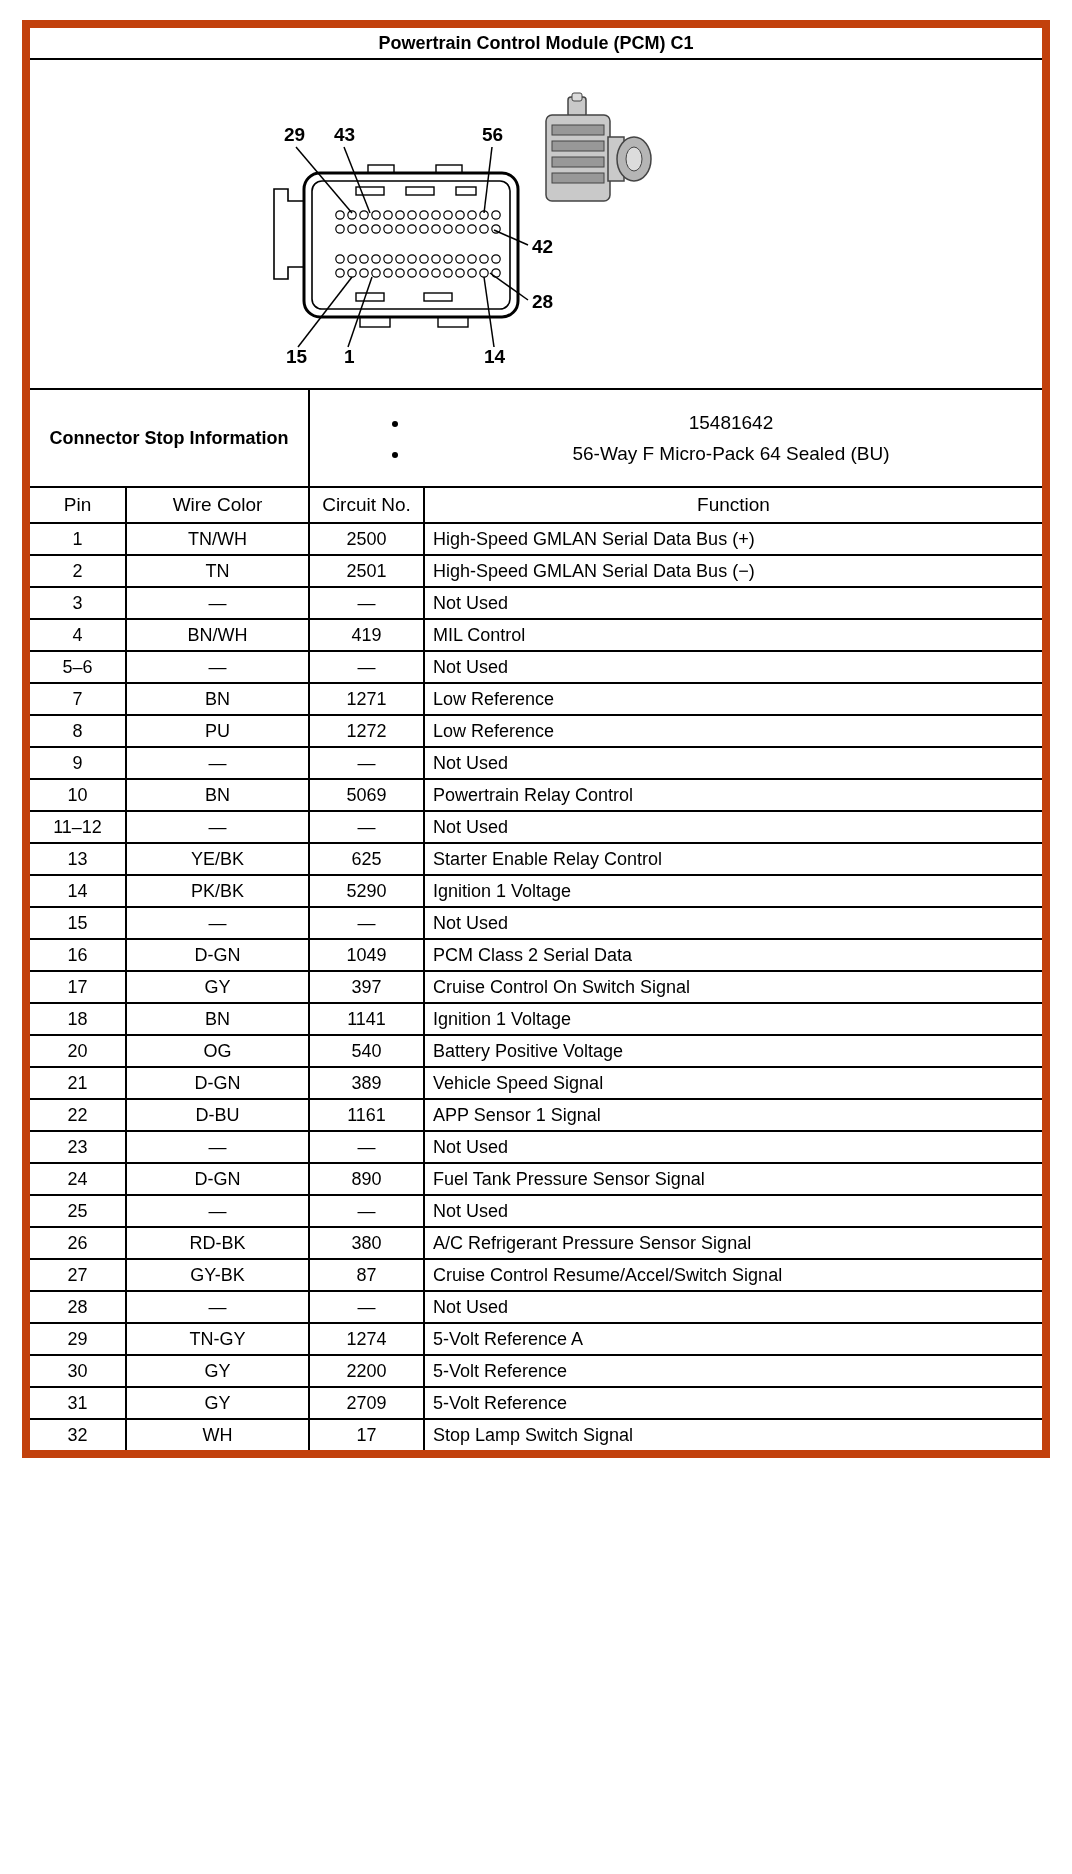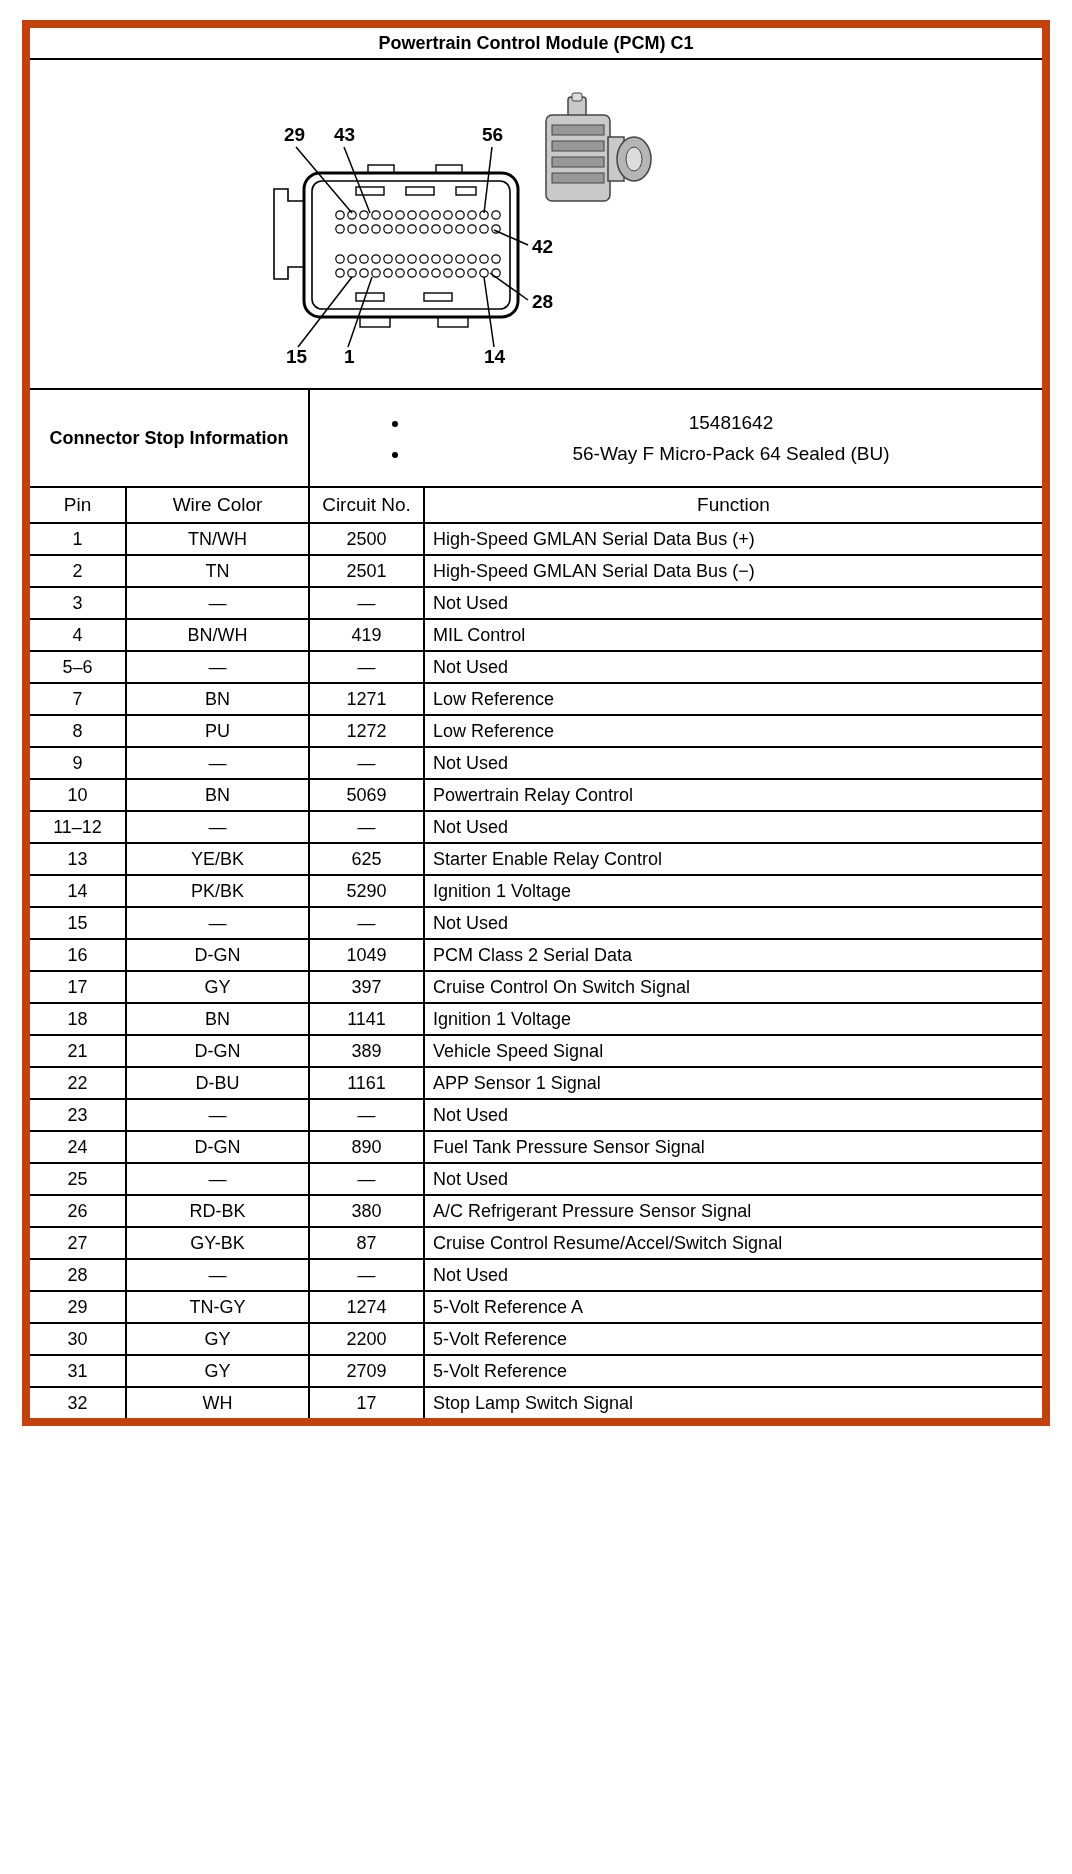--- a/index.html
+++ b/index.html
@@ -329,20 +329,26 @@
         <td>397</td>
         <td>Cruise Control On Switch Signal</td>
       </tr>
       <tr>
         <td>18</td>
         <td>BN</td>
         <td>1141</td>
         <td>Ignition 1 Voltage</td>
       </tr>
       <tr>
+        <td>20</td>
+        <td>OG</td>
+        <td>540</td>
+        <td>Battery Positive Voltage</td>
+      </tr>
+      <tr>
         <td>21</td>
         <td>D-GN</td>
         <td>389</td>
         <td>Vehicle Speed Signal</td>
       </tr>
       <tr>
         <td>22</td>
         <td>D-BU</td>
         <td>1161</td>
         <td>APP Sensor 1 Signal</td>

